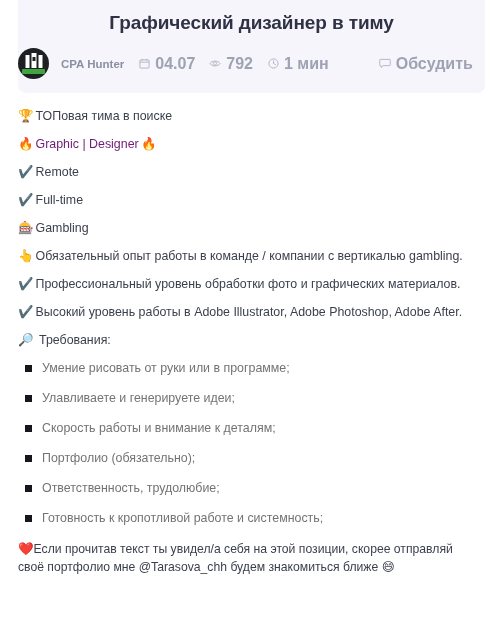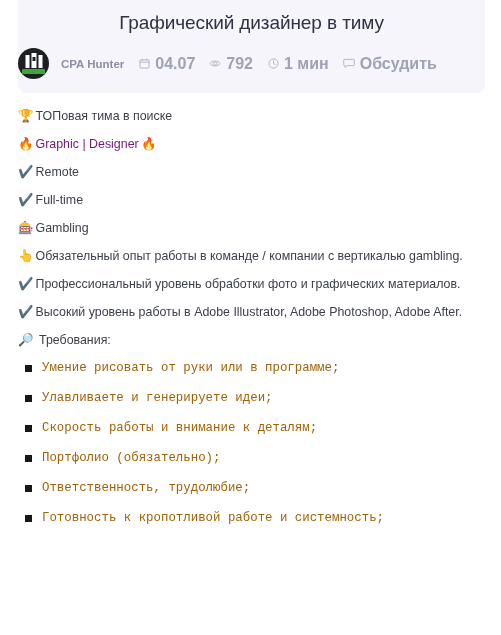--- a/index.html
+++ b/index.html
@@ -23,21 +23,21 @@
     width: 467px;
     background: #f6f5fb;
     border-bottom-left-radius: 8px;
     border-bottom-right-radius: 8px;
     padding: 10px 0 14px 0;
     box-sizing: border-box;
   }
   .post-title {
     text-align: center;
     font-size: 19px;
-    font-weight: normal;
+    font-weight: bold;
     color: #2f3244;
     letter-spacing: -0.1px;
     margin: 10px 0 0 0;
     line-height: 26px;
   }
   .meta-row {
     display: flex;
     align-items: center;
     justify-content: flex-start;
     margin-top: 12px;
@@ -90,21 +90,21 @@
   }
   .meta-item {
     display: inline-flex;
     align-items: center;
     font-size: 16px;
     color: #9ea2b3;
     font-weight: bold;
     margin-right: 14px;
     white-space: nowrap;
   }
-  .meta-item:last-child { margin-right: 0; }
+  .meta-item:last-child { margin-right: 0; margin-left: 36px; }
   .meta-item .mi {
     display: inline-flex;
     width: 12px;
     height: 12px;
     margin-right: 5px;
     align-items: center;
     justify-content: center;
   }
   .meta-item .mi svg { display: block; }
 
@@ -128,27 +128,26 @@
     font-family: "DejaVu Sans", sans-serif;
     font-size: 12.5px;
     margin-right: 2px;
   }
   .line .emo.trail { margin-right: 0; margin-left: 3px; }
   .line.fire { color: #701a75; }
 
   .bullets { margin-top: 4px; }
   .bullet {
     font-size: 12.4px;
-    color: #a16207;
+    color: #737373;
     line-height: 16px;
     margin-bottom: 14px;
     padding-left: 24px;
     position: relative;
     white-space: nowrap;
-    font-family: Liberation Mono, monospace;
   }
   .bullet .sq {
     position: absolute;
     left: 7px;
     top: 5px;
     width: 7px;
     height: 7px;
     background: #15171c;
   }
 
@@ -282,14 +281,15 @@
     </div>
     <div class="bullet">
       <span class="sq"></span>
     </div>
     <div class="bullet">
       <span class="sq"></span>
       <span>Готовность к кропотливой работе и системность;</span>
     </div>
   </div>
 
+  <div class="outro"><span class="emo heart">❤️</span><span>Если прочитав текст ты увидел/а себя на этой позиции, скорее  отправляй своё портфолио мне  </span><span class="handle">@Tarasova_chh</span><span> будем знакомиться ближе </span><span class="emo smile">😄</span></div>
 
 </div>
 
 </body></html>

